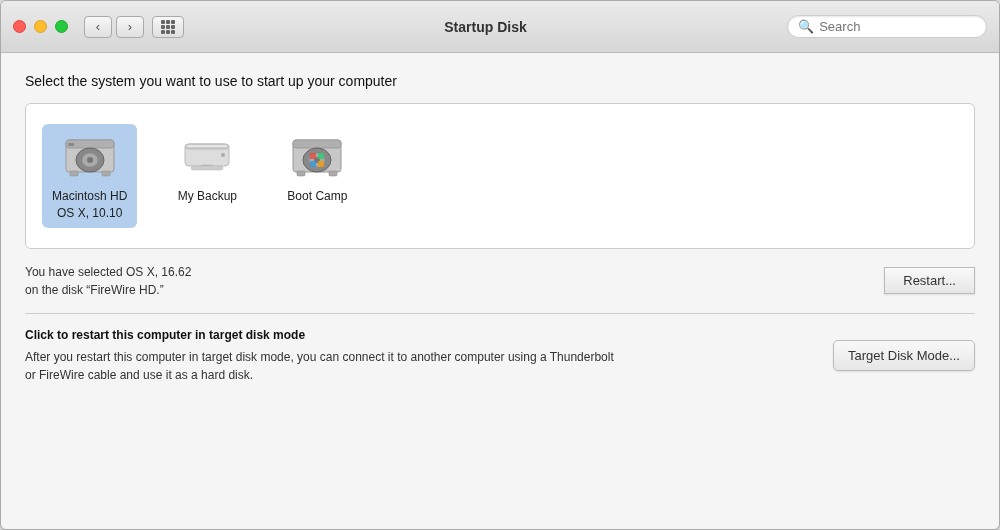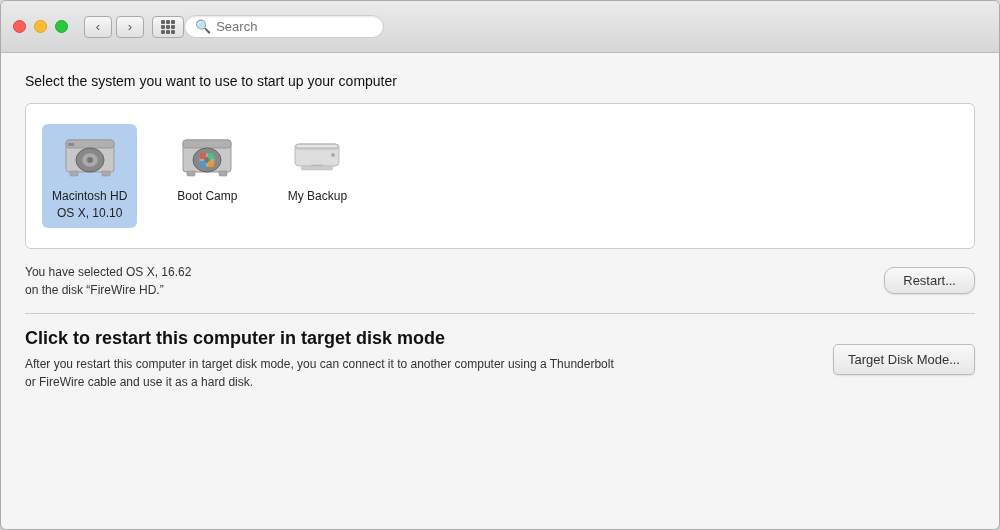--- a/index.html
+++ b/index.html
@@ -197,21 +197,21 @@
 
     .status-text {
       font-size: 12px;
       color: #333;
       line-height: 1.5;
     }
 
     .restart-btn {
       background: linear-gradient(to bottom, #f9f9f9, #e6e6e6);
       border: 1px solid #bbb;
-      border-radius: 10px;
+      border-radius: 0;
       padding: 5px 18px;
       font-size: 13px;
       cursor: pointer;
       color: #333;
       white-space: nowrap;
       box-shadow: 0 1px 2px rgba(0,0,0,0.1);
     }
 
     .divider {
       height: 1px;
@@ -227,21 +227,21 @@
       justify-content: space-between;
       flex-shrink: 0;
     }
 
     .target-text {
       flex: 1;
       margin-right: 20px;
     }
 
     .target-title {
-      font-size: 18px;
+      font-size: 12px;
       font-weight: 700;
       color: #111;
       margin-bottom: 6px;
     }
 
     .target-desc {
       font-size: 12px;
       color: #333;
       line-height: 1.5;
       max-width: 600px;
@@ -286,20 +286,21 @@
           <div class="grid-dot"></div>
             <div class="grid-dot"></div>
             <div class="grid-dot"></div>
           <div class="grid-dot"></div>
             <div class="grid-dot"></div>
             <div class="grid-dot"></div>
         </div>
       </button>
     </div>
 
+    <div class="title">Startup Disk</div>
 
     <div class="search-box">
       <span class="search-icon-sym">🔍</span>
       <input class="search-input" type="text" placeholder="Search" style="">
     </div>
   </div>
 
   <div class="content">
     <div class="section-title">Select the system you want to use to start up your computer</div>
 
@@ -322,54 +323,54 @@
         </svg>
         <div class="disk-label">
           <span>Macintosh HD</span><br>
           <span>OS X, 10.10</span>
         </div>
       </div>
 
       <div class="disk-item">
         <svg class="disk-icon" viewBox="0 0 60 52" xmlns="http://www.w3.org/2000/svg">
 
+          <rect x="8" y="14" width="44" height="22" rx="4" ry="4" fill="#ddd" stroke="#bbb" stroke-width="1"></rect>
+          <rect x="8" y="14" width="44" height="5" rx="4" ry="4" fill="#ccc" stroke="#bbb" stroke-width="1"></rect>
+
+          <rect x="10" y="15" width="40" height="2" rx="1" fill="rgba(255,255,255,0.5)"></rect>
+
+          <rect x="24" y="35" width="12" height="3" rx="1" fill="#bbb" stroke="#aaa" stroke-width="0.5"></rect>
+
+          <circle cx="46" cy="25" r="2" fill="#aaa"></circle>
+
+          <rect x="14" y="36" width="32" height="4" rx="2" fill="#ccc" stroke="#bbb" stroke-width="0.5"></rect>
+        </svg>
+        <div class="disk-label">My Backup</div>
+      </div>
+
+      <div class="disk-item">
+        <svg class="disk-icon" viewBox="0 0 60 52" xmlns="http://www.w3.org/2000/svg">
+
           <rect x="6" y="10" width="48" height="32" rx="3" ry="3" fill="#c8c8c8" stroke="#999" stroke-width="1"></rect>
           <rect x="6" y="10" width="48" height="8" rx="3" ry="3" fill="#b0b0b0" stroke="#999" stroke-width="1"></rect>
 
           <ellipse cx="30" cy="30" rx="14" ry="12" fill="#888" stroke="#666" stroke-width="1"></ellipse>
           <ellipse cx="30" cy="30" rx="8" ry="7" fill="#aaa" stroke="#888" stroke-width="0.5"></ellipse>
           <ellipse cx="30" cy="30" rx="3" ry="3" fill="#777"></ellipse>
 
           <rect x="23" y="23" width="6" height="6" fill="#e74c3c" opacity="0.8"></rect>
           <rect x="31" y="23" width="6" height="6" fill="#2ecc71" opacity="0.8"></rect>
           <rect x="23" y="31" width="6" height="6" fill="#3498db" opacity="0.8"></rect>
           <rect x="31" y="31" width="6" height="6" fill="#f39c12" opacity="0.8"></rect>
 
           <rect x="10" y="41" width="8" height="5" rx="1" fill="#aaa" stroke="#888" stroke-width="0.5"></rect>
           <rect x="42" y="41" width="8" height="5" rx="1" fill="#aaa" stroke="#888" stroke-width="0.5"></rect>
         </svg>
         <div class="disk-label">Boot Camp</div>
       </div>
-
-      <div class="disk-item">
-        <svg class="disk-icon" viewBox="0 0 60 52" xmlns="http://www.w3.org/2000/svg">
-
-          <rect x="8" y="14" width="44" height="22" rx="4" ry="4" fill="#ddd" stroke="#bbb" stroke-width="1"></rect>
-          <rect x="8" y="14" width="44" height="5" rx="4" ry="4" fill="#ccc" stroke="#bbb" stroke-width="1"></rect>
-
-          <rect x="10" y="15" width="40" height="2" rx="1" fill="rgba(255,255,255,0.5)"></rect>
-
-          <rect x="24" y="35" width="12" height="3" rx="1" fill="#bbb" stroke="#aaa" stroke-width="0.5"></rect>
-
-          <circle cx="46" cy="25" r="2" fill="#aaa"></circle>
-
-          <rect x="14" y="36" width="32" height="4" rx="2" fill="#ccc" stroke="#bbb" stroke-width="0.5"></rect>
-        </svg>
-        <div class="disk-label">My Backup</div>
-      </div>
     </div>
 
     <div class="status-area">
       <div class="status-text">
         <span>You have selected OS X, 16.62</span><br>
         <span>on the disk “FireWire HD.”</span>
       </div>
       <button class="restart-btn">Restart...</button>
     </div>
 

